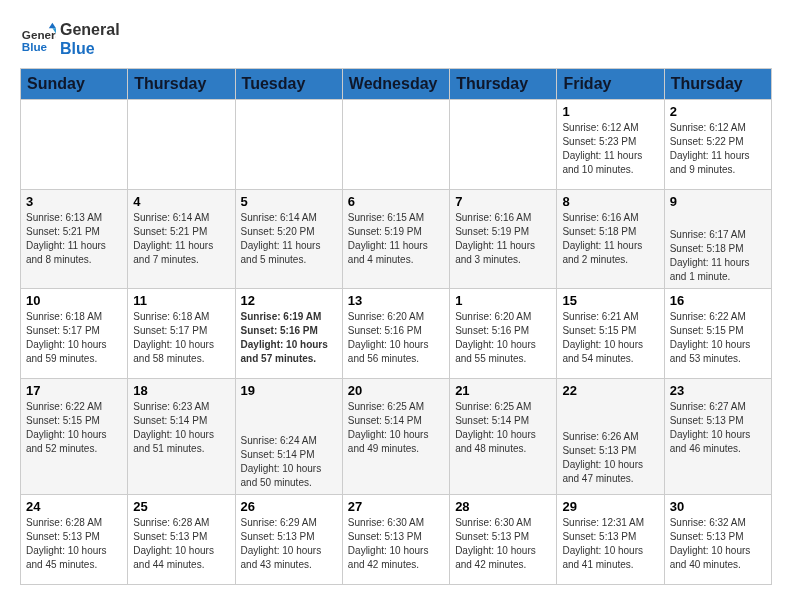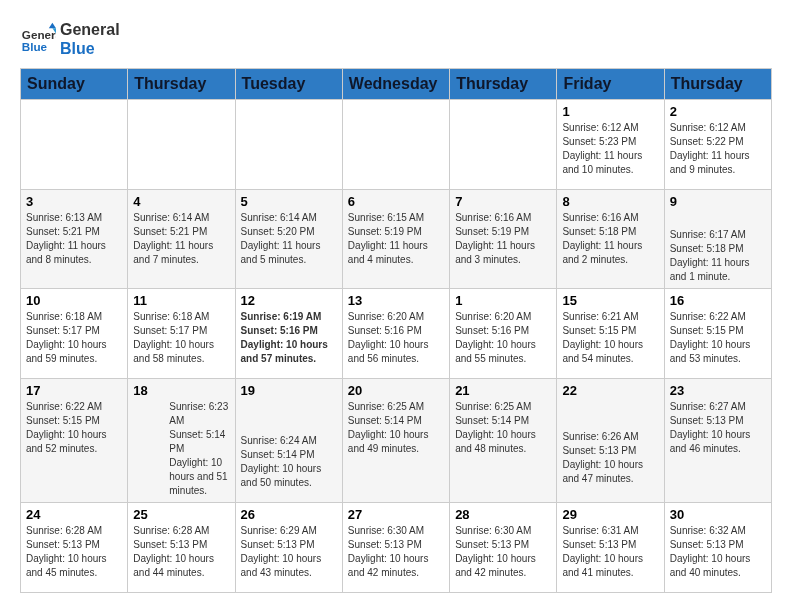--- a/index.html
+++ b/index.html
@@ -222,21 +222,21 @@
       </tr>
       <tr>
         <td>
           <span class="day-num">17</span>
           <div class="day-info" style="white-space: pre-line;">Sunrise: 6:22 AM
 Sunset: 5:15 PM
 Daylight: 10 hours and 52 minutes.</div>
         </td>
         <td>
           <span class="day-num">18</span>
-          <div class="day-info" style="white-space: pre-line; margin-left: 36px;">Sunrise: 6:23 AM
+          <div class="day-info" style="white-space: pre-line;">Sunrise: 6:23 AM
 Sunset: 5:14 PM
 Daylight: 10 hours and 51 minutes.</div>
         </td>
         <td>
           <span class="day-num">19</span>
           <div class="day-info" style="white-space: pre-line; margin-top: 36px;">Sunrise: 6:24 AM
 Sunset: 5:14 PM
 Daylight: 10 hours and 50 minutes.</div>
         </td>
         <td>
@@ -290,21 +290,21 @@
 Daylight: 10 hours and 42 minutes.</div>
         </td>
         <td>
           <span class="day-num">28</span>
           <div class="day-info" style="white-space: pre-line;">Sunrise: 6:30 AM
 Sunset: 5:13 PM
 Daylight: 10 hours and 42 minutes.</div>
         </td>
         <td>
           <span class="day-num">29</span>
-          <div class="day-info" style="white-space: pre-line;">Sunrise: 6:31 AM
+          <div class="day-info" style="white-space: pre-line;">Sunrise: 12:31 AM
 Sunset: 5:13 PM
 Daylight: 10 hours and 41 minutes.</div>
         </td>
         <td>
           <span class="day-num">30</span>
           <div class="day-info" style="white-space: pre-line;">Sunrise: 6:32 AM
 Sunset: 5:13 PM
 Daylight: 10 hours and 40 minutes.</div>
         </td>
       </tr>

